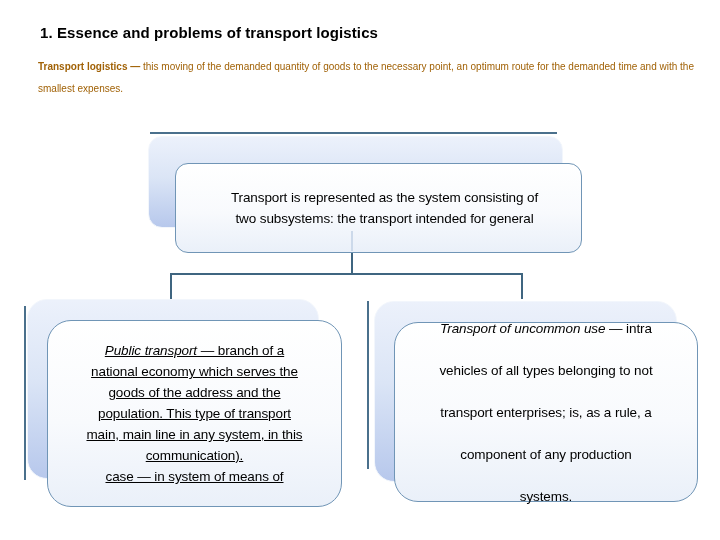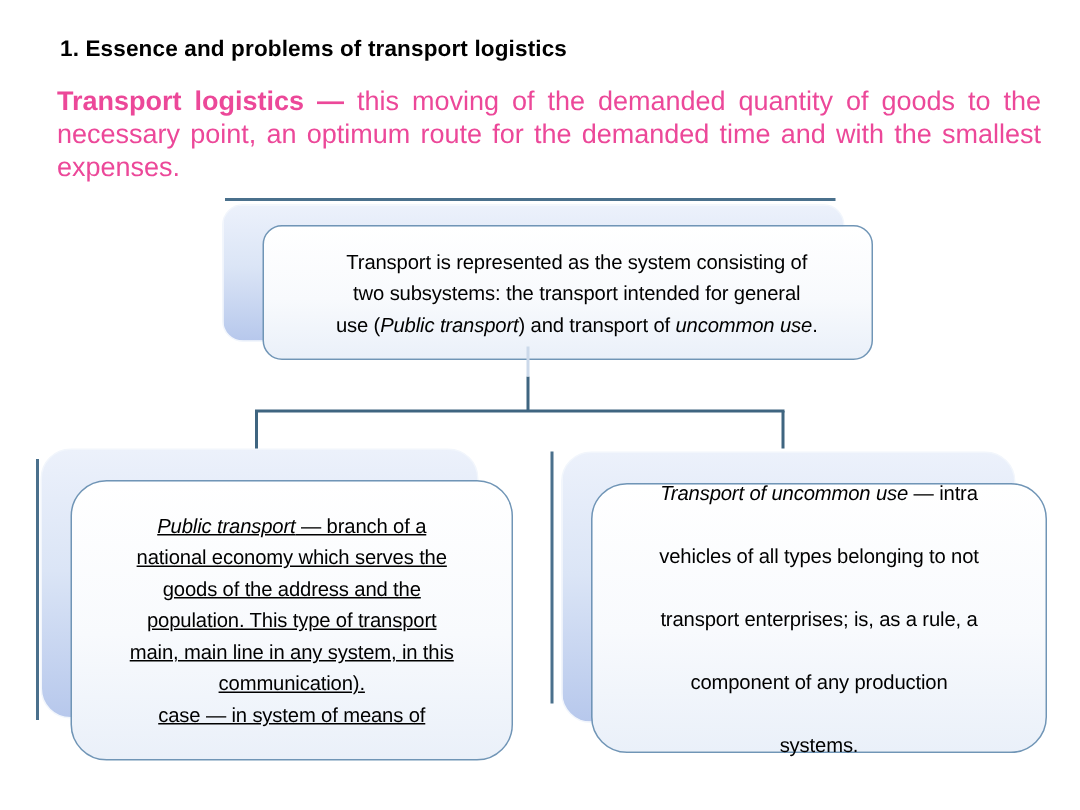--- a/index.html
+++ b/index.html
@@ -6,21 +6,21 @@
   .slide {
     position:relative; width:720px; height:540px; background:#ffffff;
     overflow:hidden; font-family:"Liberation Sans", sans-serif; color:#000;
   }
   .title {
     position:absolute; left:40px; top:24px;
     font-size:15px; font-weight:bold; color:#000; letter-spacing:0.1px;
   }
   .intro {
     position:absolute; left:38px; top:56px; width:656px; margin:0;
-    font-size:18px; line-height:22px; text-align:justify; color:#ec4899;
+    font-size:10px; line-height:22px; text-align:justify; color:#a16207;
   }
   .intro .term { font-weight:bold; }
 
   
   .shadow {
     position:absolute; z-index:2;
     background:linear-gradient(180deg, #ecf1fb 0%, #dbe5f6 45%, #b7c8ec 100%);
     border:1px solid #f2f6fc; box-sizing:border-box;
   }
   #shadow-top   { left:148px; top:136px; width:415px; height:92px;  border-radius:14px; }
@@ -29,21 +29,21 @@
 
   
   .box {
     position:absolute; z-index:3; box-sizing:border-box;
     background:linear-gradient(180deg, #ffffff 0%, #f8fafd 55%, #eaf0f9 100%);
     border:1px solid #7095b6;
     display:flex; flex-direction:column; align-items:center; justify-content:center;
     text-align:center; font-size:13.5px; line-height:21px; color:#000;
     letter-spacing:-0.1px;
   }
-  #box-top   { left:175px; top:150px; width:407px; height:90px;  border-radius:13px;padding-left:12px; }
+  #box-top   { left:175px; top:163px; width:407px; height:90px;  border-radius:13px;padding-left:12px; }
   #box-left  { left:47px;  top:320px; width:295px; height:187px; border-radius:24px;text-decoration:underline; }
   #box-right { left:394px; top:322px; width:304px; height:180px; border-radius:24px;gap:21px; }
   .bline { white-space:nowrap; }
   .it { font-style:italic; }
 
   
   .line { position:absolute; background:#3f6580; z-index:1; }
   #accent-top    { left:150px; top:132px; width:407px; height:2px; background:#4a708c; }
   #accent-left   { left:24px;  top:306px; width:2px;  height:174px; background:#4a708c; }
   #accent-right  { left:367px; top:301px; width:2px;  height:168px; background:#4a708c; }
@@ -70,21 +70,20 @@
 
     <div class="line" id="conn-stem"></div>
     <div class="line" id="conn-hbar"></div>
     <div class="line" id="conn-drop-l"></div>
     <div class="line" id="conn-drop-r"></div>
 
     <div class="shadow" id="shadow-top"></div>
     <div class="box" id="box-top">
       <div class="bline">Transport is represented as the system consisting of</div>
       <div class="bline">two subsystems: the transport intended for general</div>
-      <div class="bline"><span>use (</span><span class="it">Public transport</span><span>) and transport of </span><span class="it">uncommon use</span><span>.</span></div>
     </div>
     <div class="line" id="conn-ghost"></div>
 
     <div class="shadow" id="shadow-left"></div>
     <div class="box" id="box-left">
       <div class="bline"><span class="it">Public transport</span><span> — branch of a</span></div>
       <div class="bline">national economy which serves the</div>
       <div class="bline">goods of the address and the</div>
       <div class="bline">population. This type of transport</div>
       <div class="bline">main, main line in any system, in this</div>

